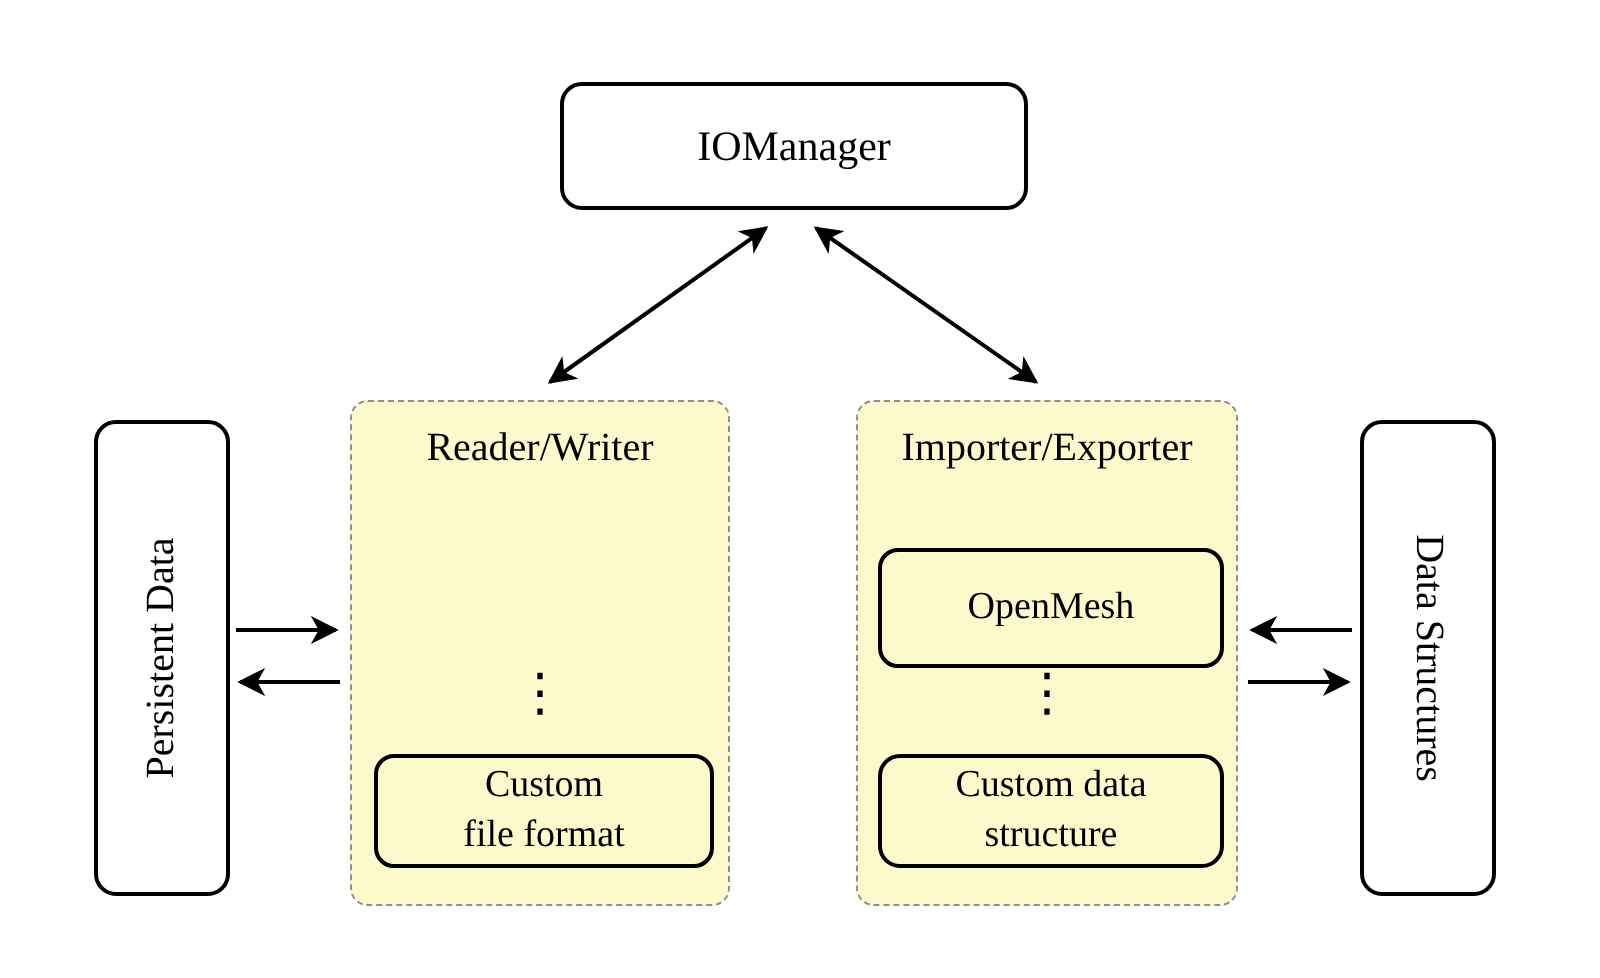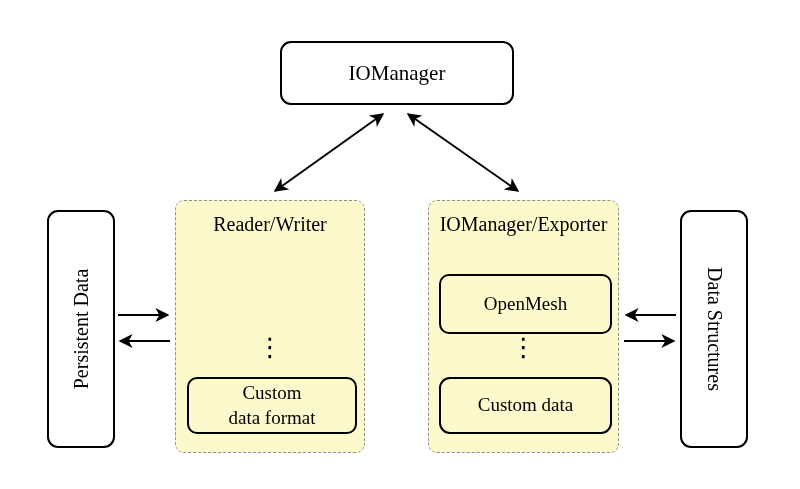--- a/index.html
+++ b/index.html
@@ -110,32 +110,33 @@
 
   <div class="node" style="left:680px; top:210px; width:68px; height:238px;">
     <span class="vlabel rot-cw">Data Structures</span>
   </div>
 
   <div class="group" style="left:175px; top:200px; width:190px; height:253px;">
     <div class="group-title">Reader/Writer</div>
     <div class="vdots" style="top:133px;">⋮</div>
     <div class="item" style="left:11px; top:176px; width:170px; height:57px;align-items:center;">
       <span>Custom</span>
-      <span>data format</span>
+      <span>file format</span>
     </div>
   </div>
 
   <div class="group" style="left:428px; top:200px; width:191px; height:253px;">
-    <div class="group-title">IOManager/Exporter</div>
+    <div class="group-title">Importer/Exporter</div>
     <div class="item" style="left:10px; top:73px; width:173px; height:60px;">
       <span>OpenMesh</span>
     </div>
     <div class="vdots" style="top:133px;">⋮</div>
     <div class="item" style="left:10px; top:176px; width:173px; height:57px;border-radius:11px;">
       <span>Custom data</span>
+      <span>structure</span>
     </div>
   </div>
 
   <svg class="arrows" width="800" height="489" viewBox="0 0 800 489">
     <defs>
       <marker id="arr" viewBox="0 0 10 10" refX="9" refY="5" markerWidth="7" markerHeight="7" orient="auto-start-reverse">
         <path d="M0,0 L10,5 L0,10 L2.8,5 Z" fill="#000000"></path>
       </marker>
     </defs>
 

